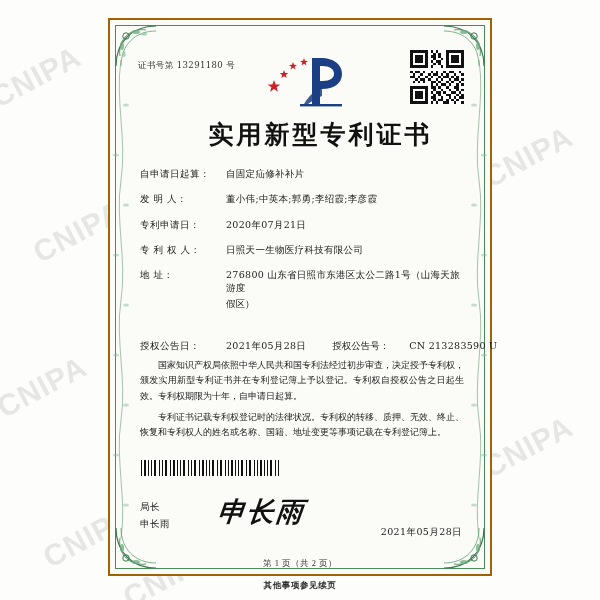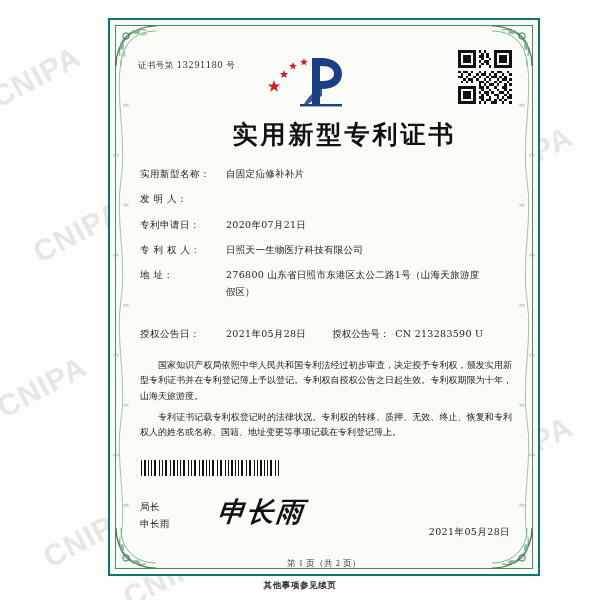--- a/index.html
+++ b/index.html
@@ -33,24 +33,24 @@
     transform: rotate(-28deg);
     white-space: nowrap;
     pointer-events: none;
     user-select: none;
   }
 
   #cert {
     position: absolute;
     left: 108px;
     top: 18px;
-    width: 432px;
+    width: 384px;
     height: 558px;
     background: #fbfbf7;
-    border: 2px solid #0f766e;
+    border: 2px solid #a16207;
     box-sizing: border-box;
   }
   #cert-inner {
     position: absolute;
     left: 5px;
     top: 5px;
     right: 5px;
     bottom: 5px;
     border: 1px solid #4a8a5d;
     box-sizing: border-box;
@@ -142,21 +142,21 @@
     white-space: nowrap;
   }
   .fvalue {
     flex: 1 1 auto;
     letter-spacing: 0.3px;
   }
   .frow.two .fvalue { flex: 0 0 auto; }
   .flabel2 {
     flex: 0 0 auto;
     margin-left: 26px;
-    margin-right: 6px;
+    margin-right: 20px;
     white-space: nowrap;
   }
   .addr-second {
     margin-left: 86px;
     margin-top: -9px;
     margin-bottom: 29px;
     font-size: 9.5px;
   }
 
   
@@ -455,25 +455,26 @@
         <rect x="13" y="20" width="2" height="1"></rect>
           <rect x="17" y="20" width="1" height="1"></rect>
         <rect x="20" y="20" width="1" height="1"></rect>
       </g>
     </svg>
 
     <div id="title">实用新型专利证书</div>
 
     <div id="fields">
       <div class="frow">
-        <div class="flabel">实用新型名称：</div>
+        <div class="flabel">自申请日起算：</div>
         <div class="fvalue">自固定疝修补补片</div>
       </div>
       <div class="frow">
         <div class="flabel">发 明 人：</div>
+        <div class="fvalue">董小伟;中英本;郭勇;李绍霞;李彦霞</div>
       </div>
       <div class="frow">
         <div class="flabel">专利申请日：</div>
         <div class="fvalue">2020年07月21日</div>
       </div>
       <div class="frow">
         <div class="flabel">专 利 权 人：</div>
         <div class="fvalue">日照天一生物医疗科技有限公司</div>
       </div>
       <div class="frow">
@@ -483,21 +484,21 @@
       <div class="addr-second">假区）</div>
       <div class="frow two">
         <div class="flabel">授权公告日：</div>
         <div class="fvalue">2021年05月28日</div>
         <div class="flabel2">授权公告号：</div>
         <div class="fvalue">CN 213283590 U</div>
       </div>
     </div>
 
     <div id="paras">
-      <p>国家知识产权局依照中华人民共和国专利法经过初步审查，决定授予专利权，颁发实用新型专利证书并在专利登记簿上予以登记。专利权自授权公告之日起生效。专利权期限为十年，山海天旅游度。</p>
+      <p>国家知识产权局依照中华人民共和国专利法经过初步审查，决定授予专利权，颁发实用新型专利证书并在专利登记簿上予以登记。专利权自授权公告之日起生效。专利权期限为十年，自申请日起算。</p>
       <p>专利证书记载专利权登记时的法律状况。专利权的转移、质押、无效、终止、恢复和专利权人的姓名或名称、国籍、地址变更等事项记载在专利登记簿上。</p>
     </div>
 
     <div id="barcode-wrap">
       <svg id="barcode" viewBox="0 0 140 16" preserveAspectRatio="none" shape-rendering="crispEdges">
         <rect width="140" height="16" fill="#fbfbf7"></rect>
         <g fill="#111">
           <rect x="1" y="0" width="1.2" height="16"></rect>
             <rect x="4" y="0" width="2.4" height="16"></rect>
           <rect x="8" y="0" width="1.2" height="16"></rect>

